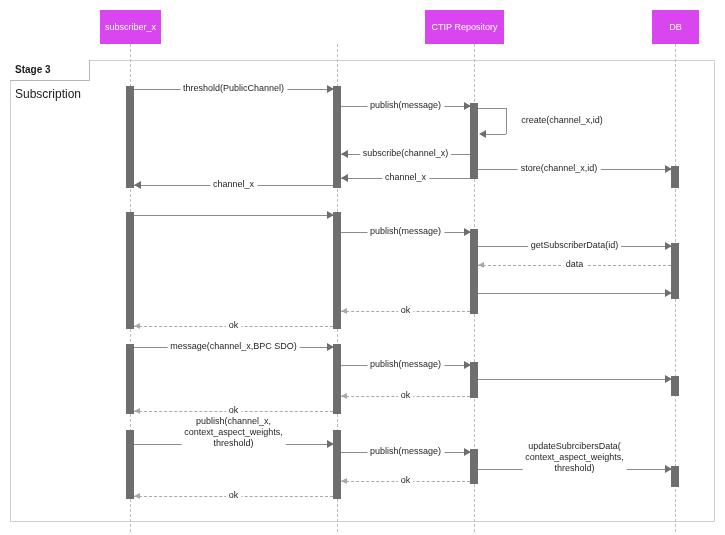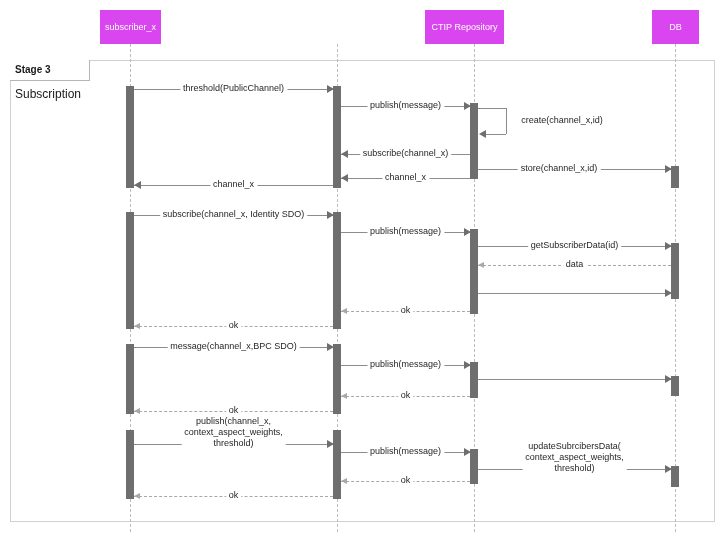--- a/index.html
+++ b/index.html
@@ -150,21 +150,20 @@
     <div class="arrow-r" style="left: 665px; top: 165px;"></div>
     <div class="msg-label" style="left: 559px; top: 163px;">store(channel_x,id)</div>
     <div class="msg-line" style="left: 341px; top: 178px; width: 129px;"></div>
     <div class="arrow-l" style="left: 341px; top: 174px;"></div>
     <div class="msg-label" style="left: 405.5px; top: 172px;">channel_x</div>
     <div class="msg-line" style="left: 134px; top: 185px; width: 199px;"></div>
     <div class="arrow-l" style="left: 134px; top: 181px;"></div>
     <div class="msg-label" style="left: 233.5px; top: 179px;">channel_x</div>
     <div class="msg-line" style="left: 134px; top: 215px; width: 199px;"></div>
     <div class="arrow-r" style="left: 327px; top: 211px;"></div>
-    <div class="msg-label" style="left: 233.5px; top: 209px;">subscribe(channel_x, Identity SDO)</div>
     <div class="msg-line" style="left: 341px; top: 232px; width: 129px;"></div>
     <div class="arrow-r" style="left: 464px; top: 228px;"></div>
     <div class="msg-label" style="left: 405.5px; top: 226px;">publish(message)</div>
     <div class="msg-line" style="left: 478px; top: 246px; width: 193px;"></div>
     <div class="arrow-r" style="left: 665px; top: 242px;"></div>
     <div class="msg-label" style="left: 574.5px; top: 240px;">getSubscriberData(id)</div>
     <div class="msg-line dashed" style="left: 478px; top: 265px; width: 193px;"></div>
     <div class="arrow-l thin" style="left: 478px; top: 262px;"></div>
     <div class="msg-label" style="left: 574.5px; top: 259px;">data</div>
     <div class="msg-line" style="left: 478px; top: 293px; width: 193px;"></div>

